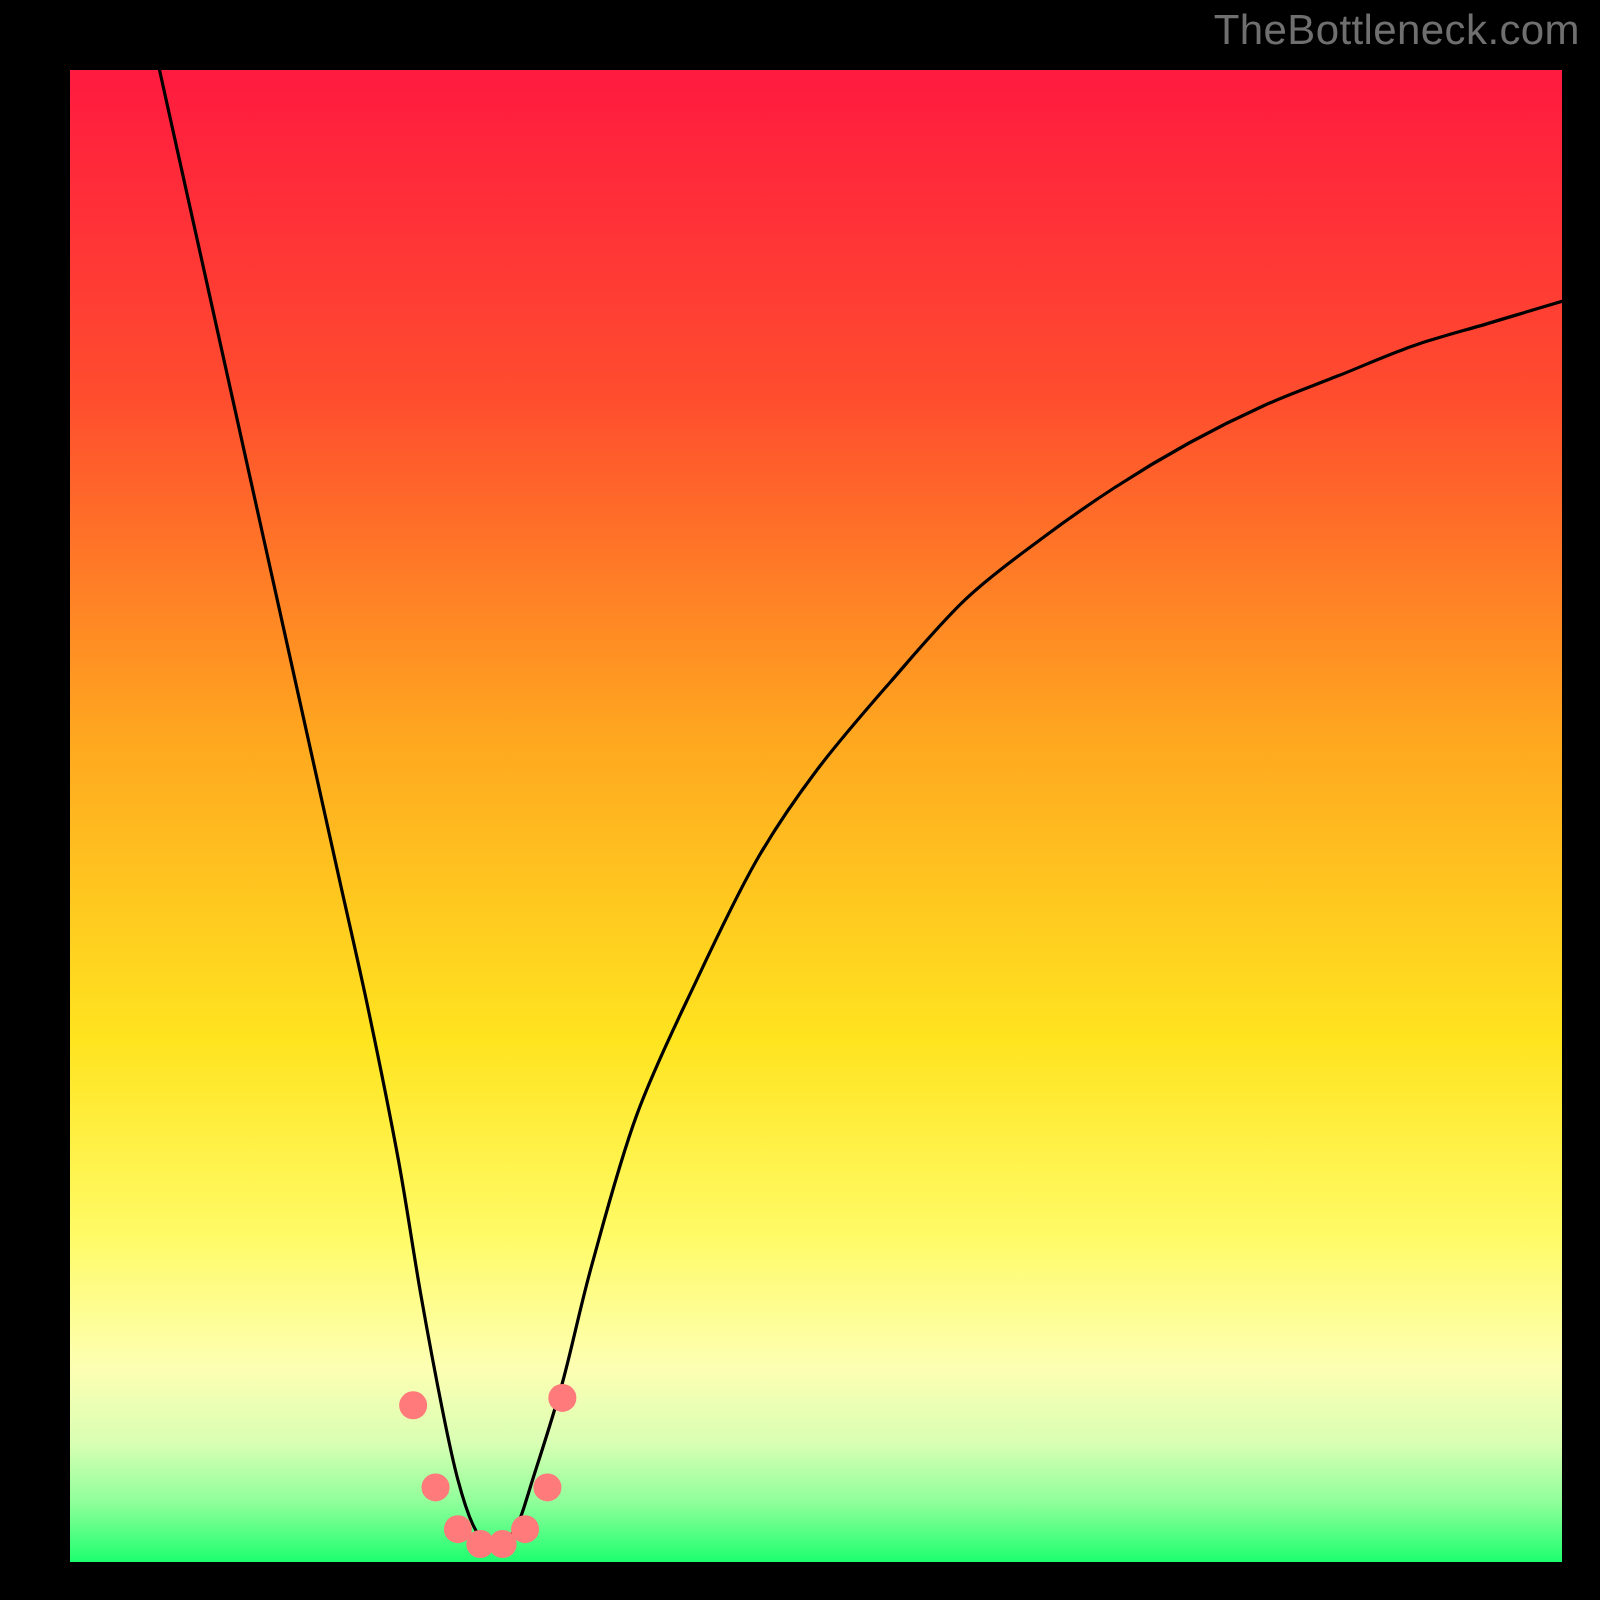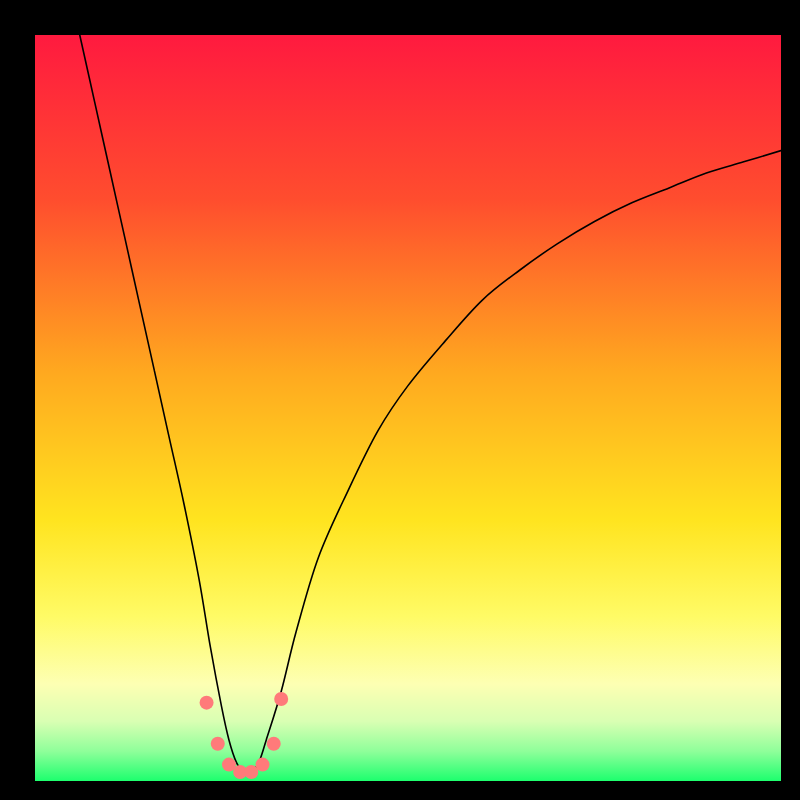--- a/index.html
+++ b/index.html
@@ -36,20 +36,21 @@
   }
   svg {
     position: absolute;
     inset: 0;
   }
 </style>
 </head>
 <body>
 
 <div class="outer">
+  <div class="watermark">TheBottleneck.com</div>
   <div class="plot">
     <svg id="svg" viewBox="0 0 746 746" preserveAspectRatio="none">
         <defs>
           <linearGradient id="bg-grad" x1="0" y1="0" x2="0" y2="1">
             <stop offset="0%" stop-color="#ff1a3f"></stop>
             <stop offset="22%" stop-color="#ff4d2e"></stop>
             <stop offset="45%" stop-color="#ffa81f"></stop>
             <stop offset="65%" stop-color="#ffe41f"></stop>
             <stop offset="78%" stop-color="#fffb66"></stop>
             <stop offset="87%" stop-color="#fdffb3"></stop>

